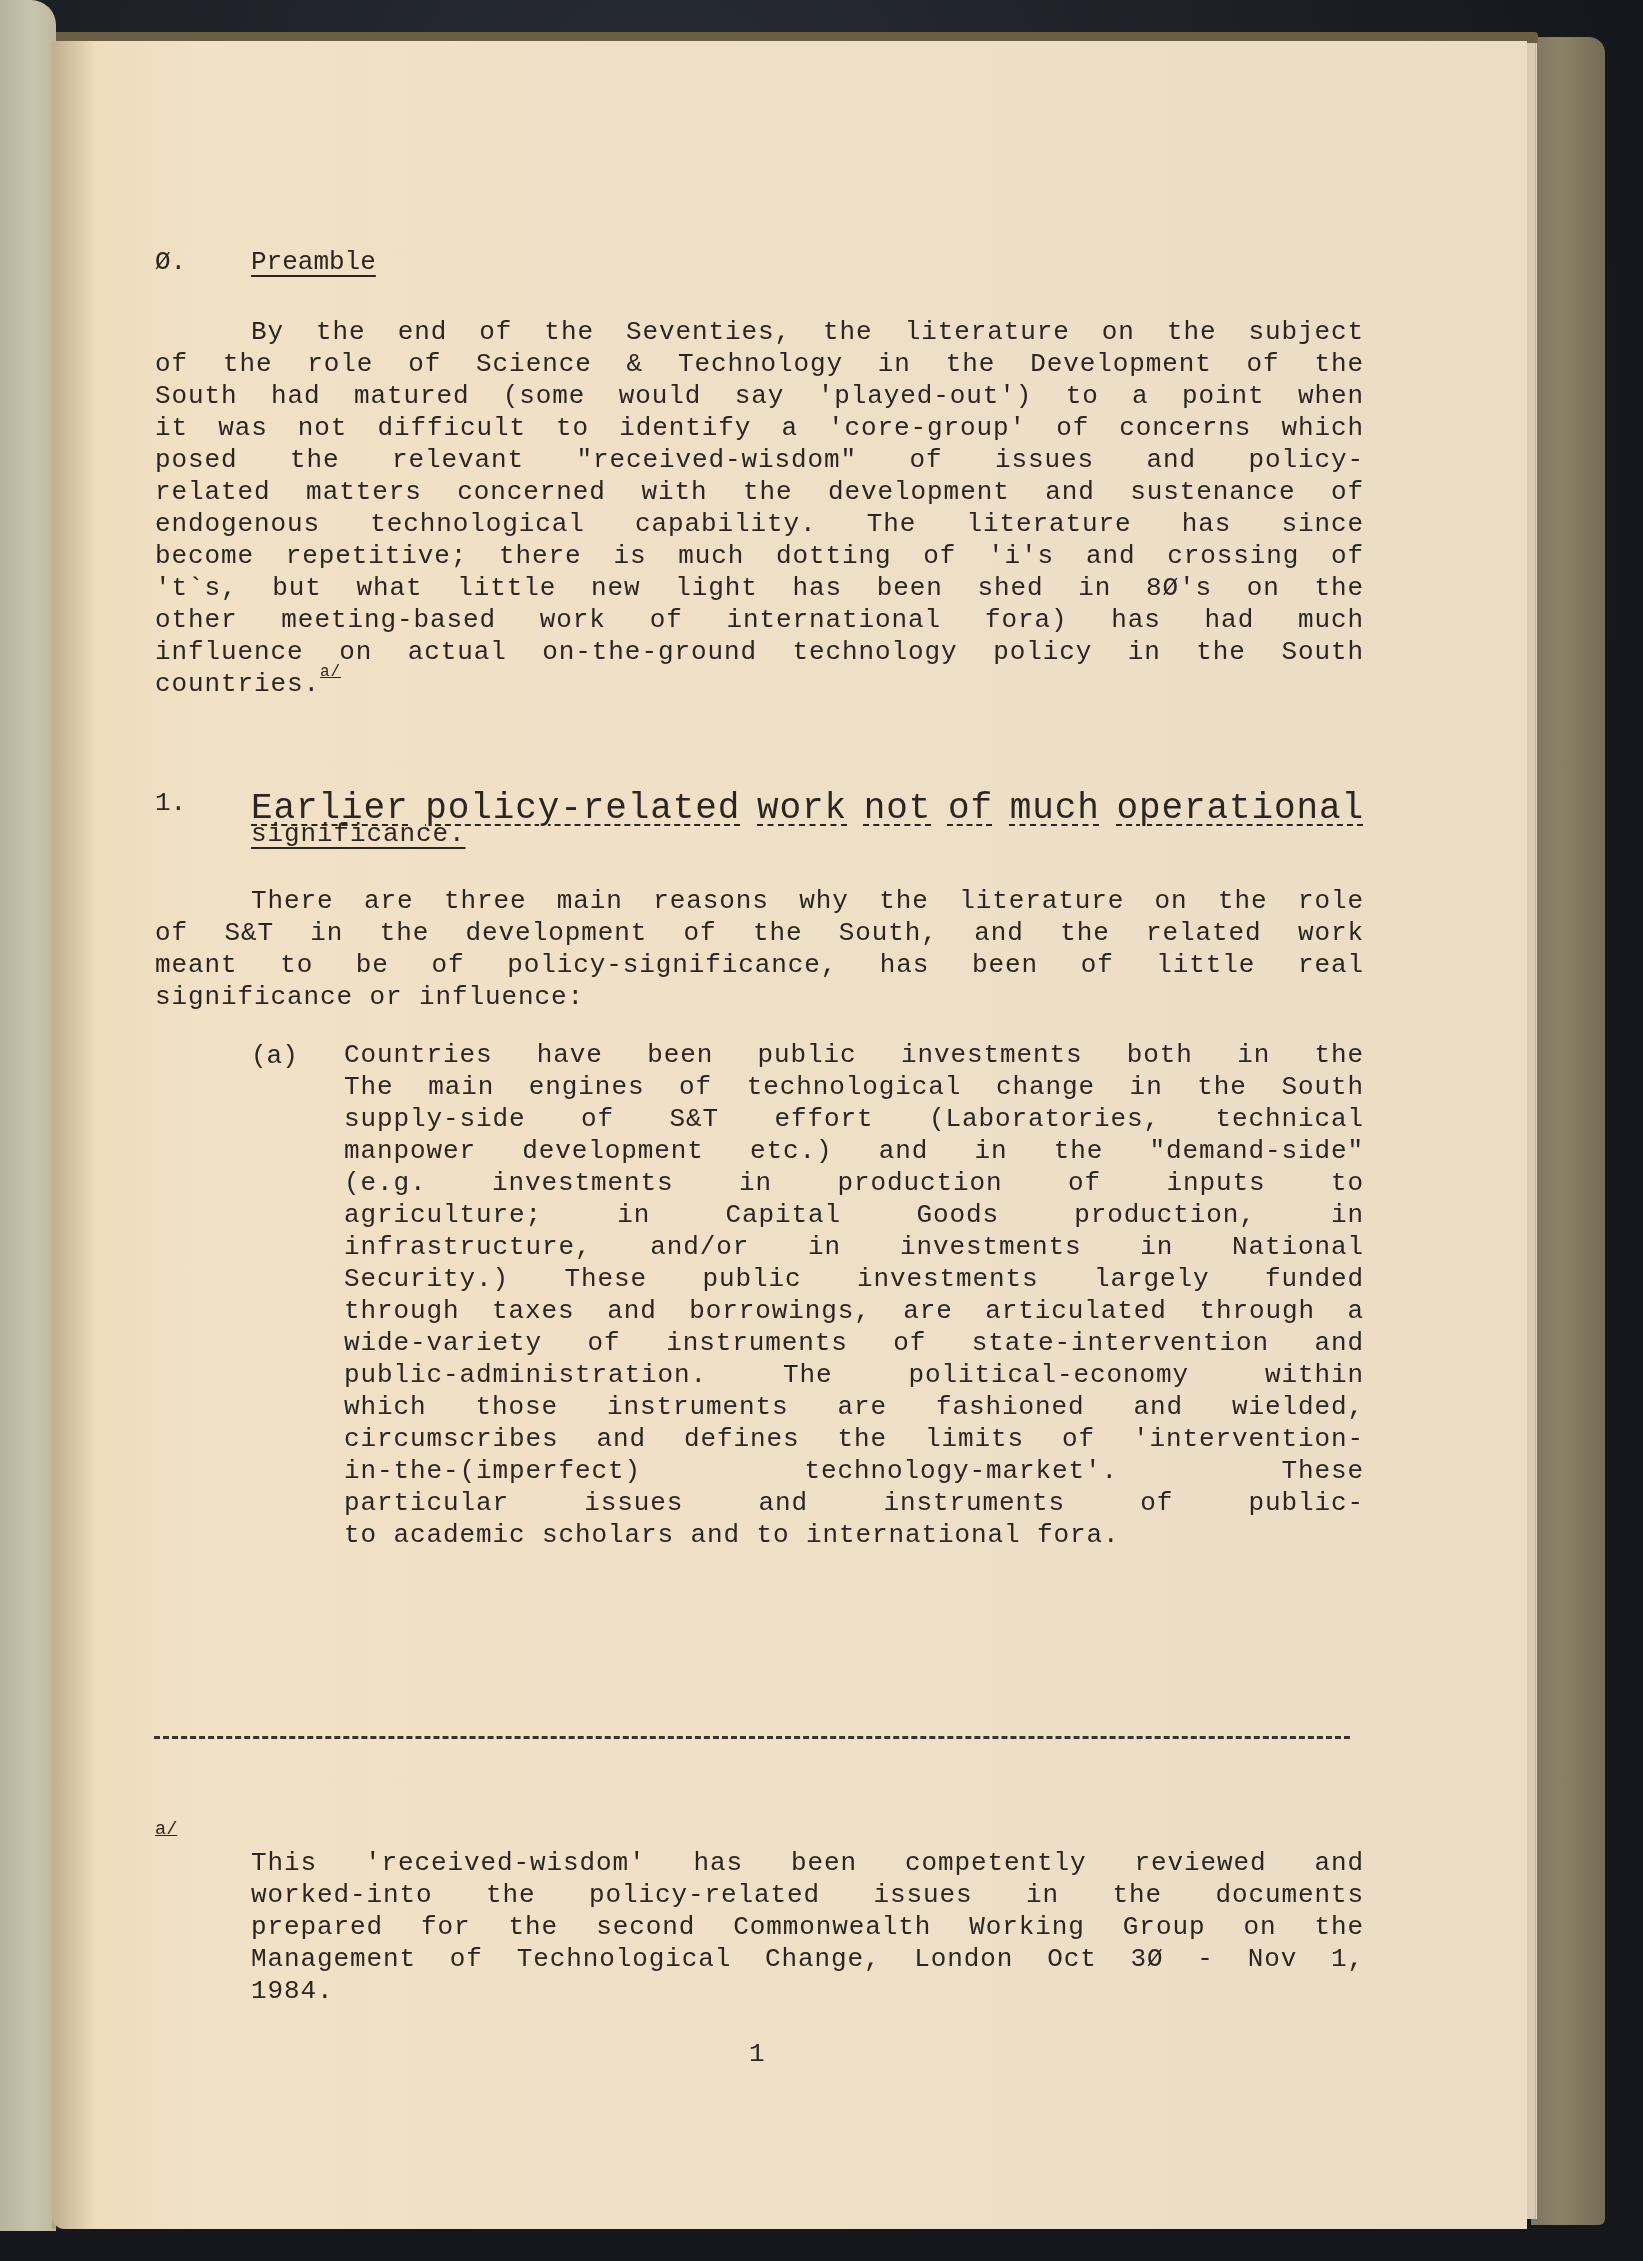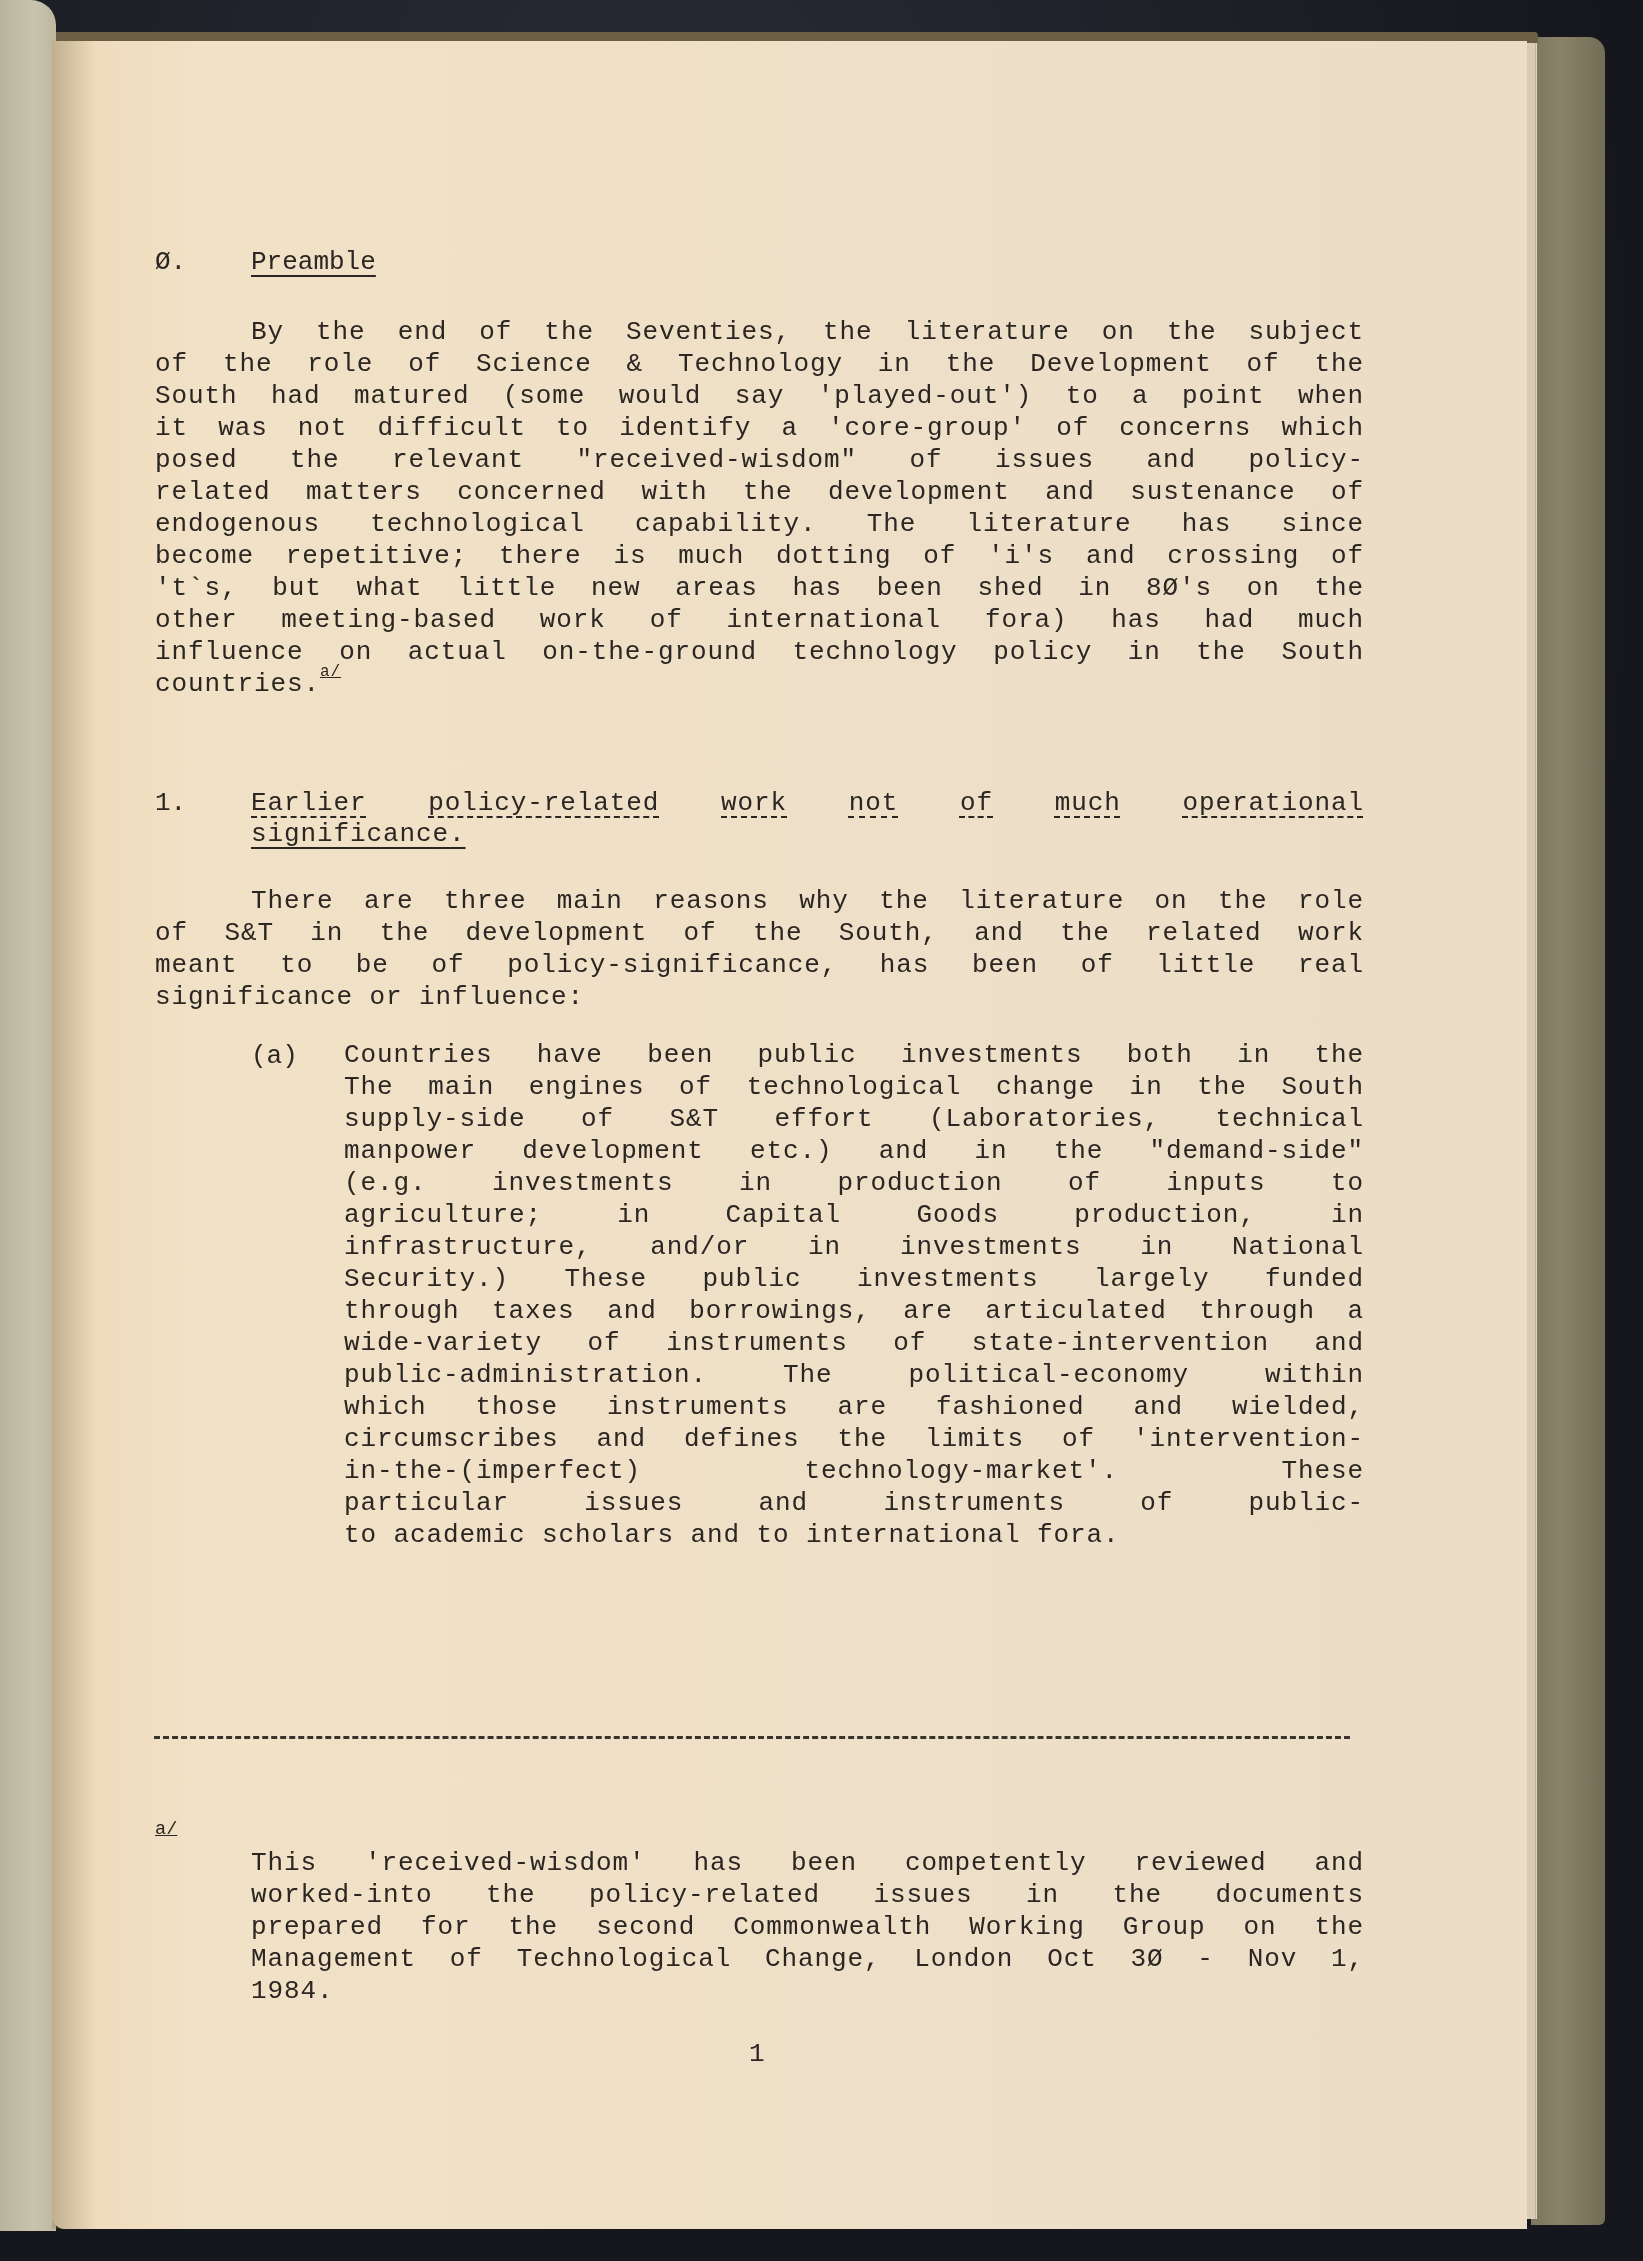--- a/index.html
+++ b/index.html
@@ -70,28 +70,28 @@
 
 <div class="para" style="top:316px;">
   <span class="line" style="padding-left:96px;">By the end of the Seventies, the literature on the subject</span>
   <span class="line">of the role of Science &amp; Technology in the Development of the</span>
   <span class="line">South had matured (some would say 'played-out') to a point when</span>
   <span class="line">it was not difficult to identify a 'core-group' of concerns which</span>
   <span class="line">posed the relevant "received-wisdom" of issues  and policy-</span>
   <span class="line">related matters concerned with the development and sustenance of</span>
   <span class="line">endogenous technological  capability.  The literature has since</span>
   <span class="line">become repetitive; there is much dotting of 'i's and crossing of</span>
-  <span class="line">'t`s, but what little new areas has been shed in 8Ø's on the</span>
+  <span class="line">'t`s, but what little new light has been shed in 8Ø's on the</span>
   <span class="line">other meeting-based work of international fora) has had much</span>
   <span class="line">influence on actual on-the-ground technology policy in the South</span>
   <span class="line last"><span>countries.</span><span class="sup">a/</span></span>
 </div>
 
 <div class="heading-num" style="left:155px; top:788px;">1.</div>
-<div style="position:absolute; left:251px; top:788px; width:1113px; display:flex; justify-content:space-between; font-size:26px; color:#2b2622; letter-spacing:0.9px;">
+<div style="position:absolute; left:251px; top:788px; width:1113px; display:flex; justify-content:space-between; font-size:36px; color:#2b2622; letter-spacing:0.9px;">
   <span class="ud">Earlier</span>
   <span class="ud">policy-related</span>
   <span class="ud">work</span>
   <span class="ud">not</span>
   <span class="ud">of</span>
   <span class="ud">much</span>
   <span class="ud">operational</span>
 </div>
 <div class="heading-num u" style="left:251px; top:819px; letter-spacing:0.9px;">significance.</div>
 

